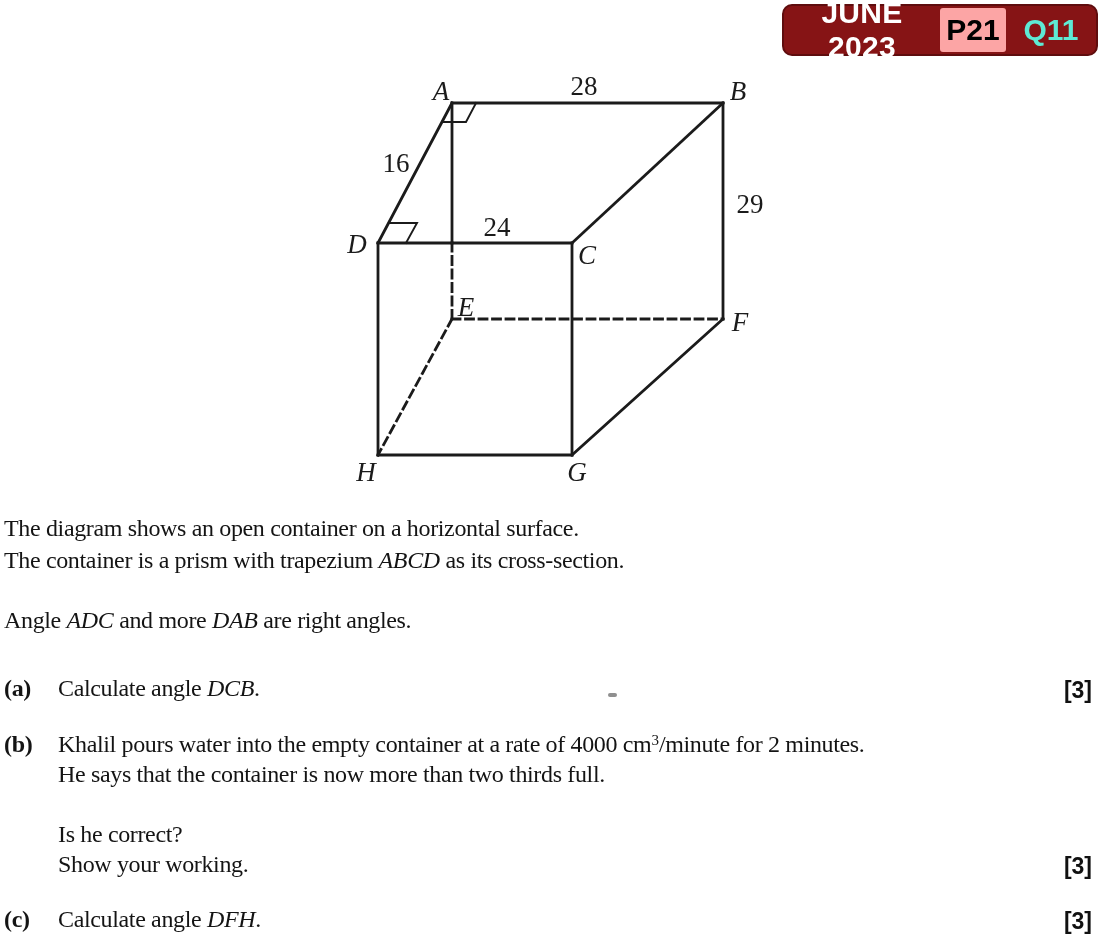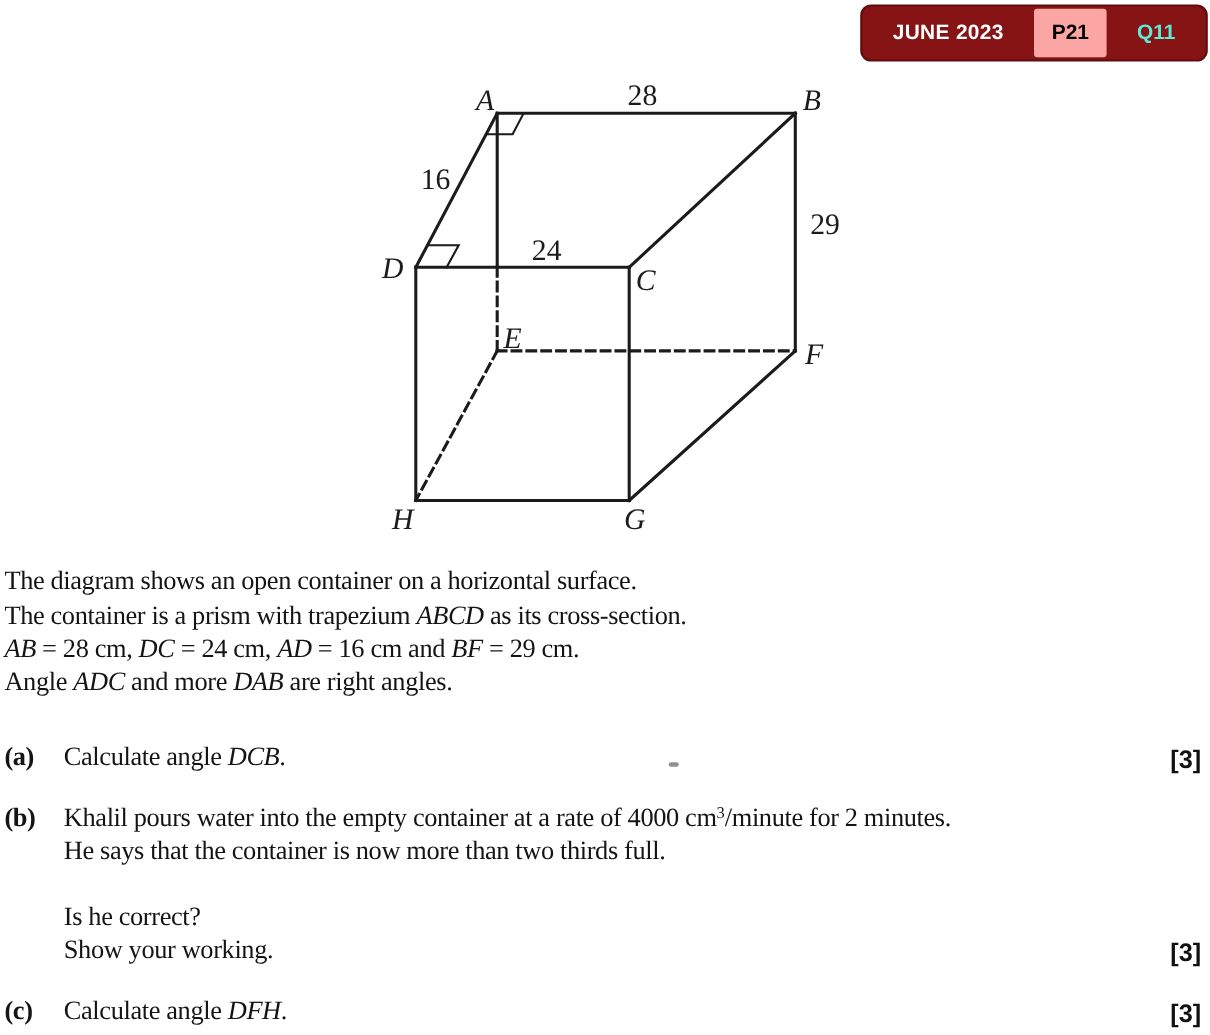--- a/index.html
+++ b/index.html
@@ -6,21 +6,21 @@
   .page {
     position:relative; width:1100px; height:941px; background:#ffffff;
     overflow:hidden; font-family:"Liberation Serif", serif; color:#151515;
   }
 
   
   .banner {
     position:absolute; left:782px; top:4px; width:316px; height:52px;
     box-sizing:border-box; background:#861415; border:2px solid #5f0d0e;
     border-radius:10px; display:flex; align-items:center;
-    font-family:"Liberation Sans", sans-serif; font-weight:700; font-size:19px;
+    font-family:"Liberation Sans", sans-serif; font-weight:700; font-size:30px;
   }
   .seg-session { flex:0 0 156px; text-align:center; color:#ffffff; letter-spacing:0.3px; }
   .seg-paper {
     flex:0 0 66px; height:44px; background:#fca5a5; color:#000000;
     border-radius:3px; display:flex; align-items:center; justify-content:center;
   }
   .seg-q { flex:1 1 auto; text-align:center; color:#5eead4; }
 
   
   svg.diagram { position:absolute; left:0; top:0; }
@@ -94,21 +94,20 @@
       <text class="vlabel" x="366" y="481" text-anchor="middle">H</text>
       <text class="dimlabel" x="584" y="95" text-anchor="middle">28</text>
       <text class="dimlabel" x="396" y="172" text-anchor="middle">16</text>
       <text class="dimlabel" x="497" y="236" text-anchor="middle">24</text>
       <text class="dimlabel" x="750" y="213" text-anchor="middle">29</text>
     </g>
   </svg>
 
   <div class="textline" style="top:545px"><span>The container is a prism with trapezium </span><i>ABCD</i><span> as its cross-section.</span></div>
   <div class="textline" style="top:513px"><span>The diagram shows an open container on a horizontal surface.</span></div>
-  <div class="textline" style="top:575px"><i>AB</i><span> = 28 cm, </span><i>DC</i><span> = 24 cm, </span><i>AD</i><span> = 16 cm and </span><i>BF</i><span> = 29 cm.</span></div>
   <div class="textline" style="top:605px"><span>Angle </span><i>ADC</i><span> and more </span><i>DAB</i><span> are right angles.</span></div>
 
   <div class="row" style="top:673px">
     <span class="plabel">(a)</span><span><span>Calculate angle </span><i>DCB</i><span>.</span></span>
     <span class="marks">[3]</span>
   </div>
 
   <div class="smudge"></div>
 
   <div class="row" style="top:729px">

